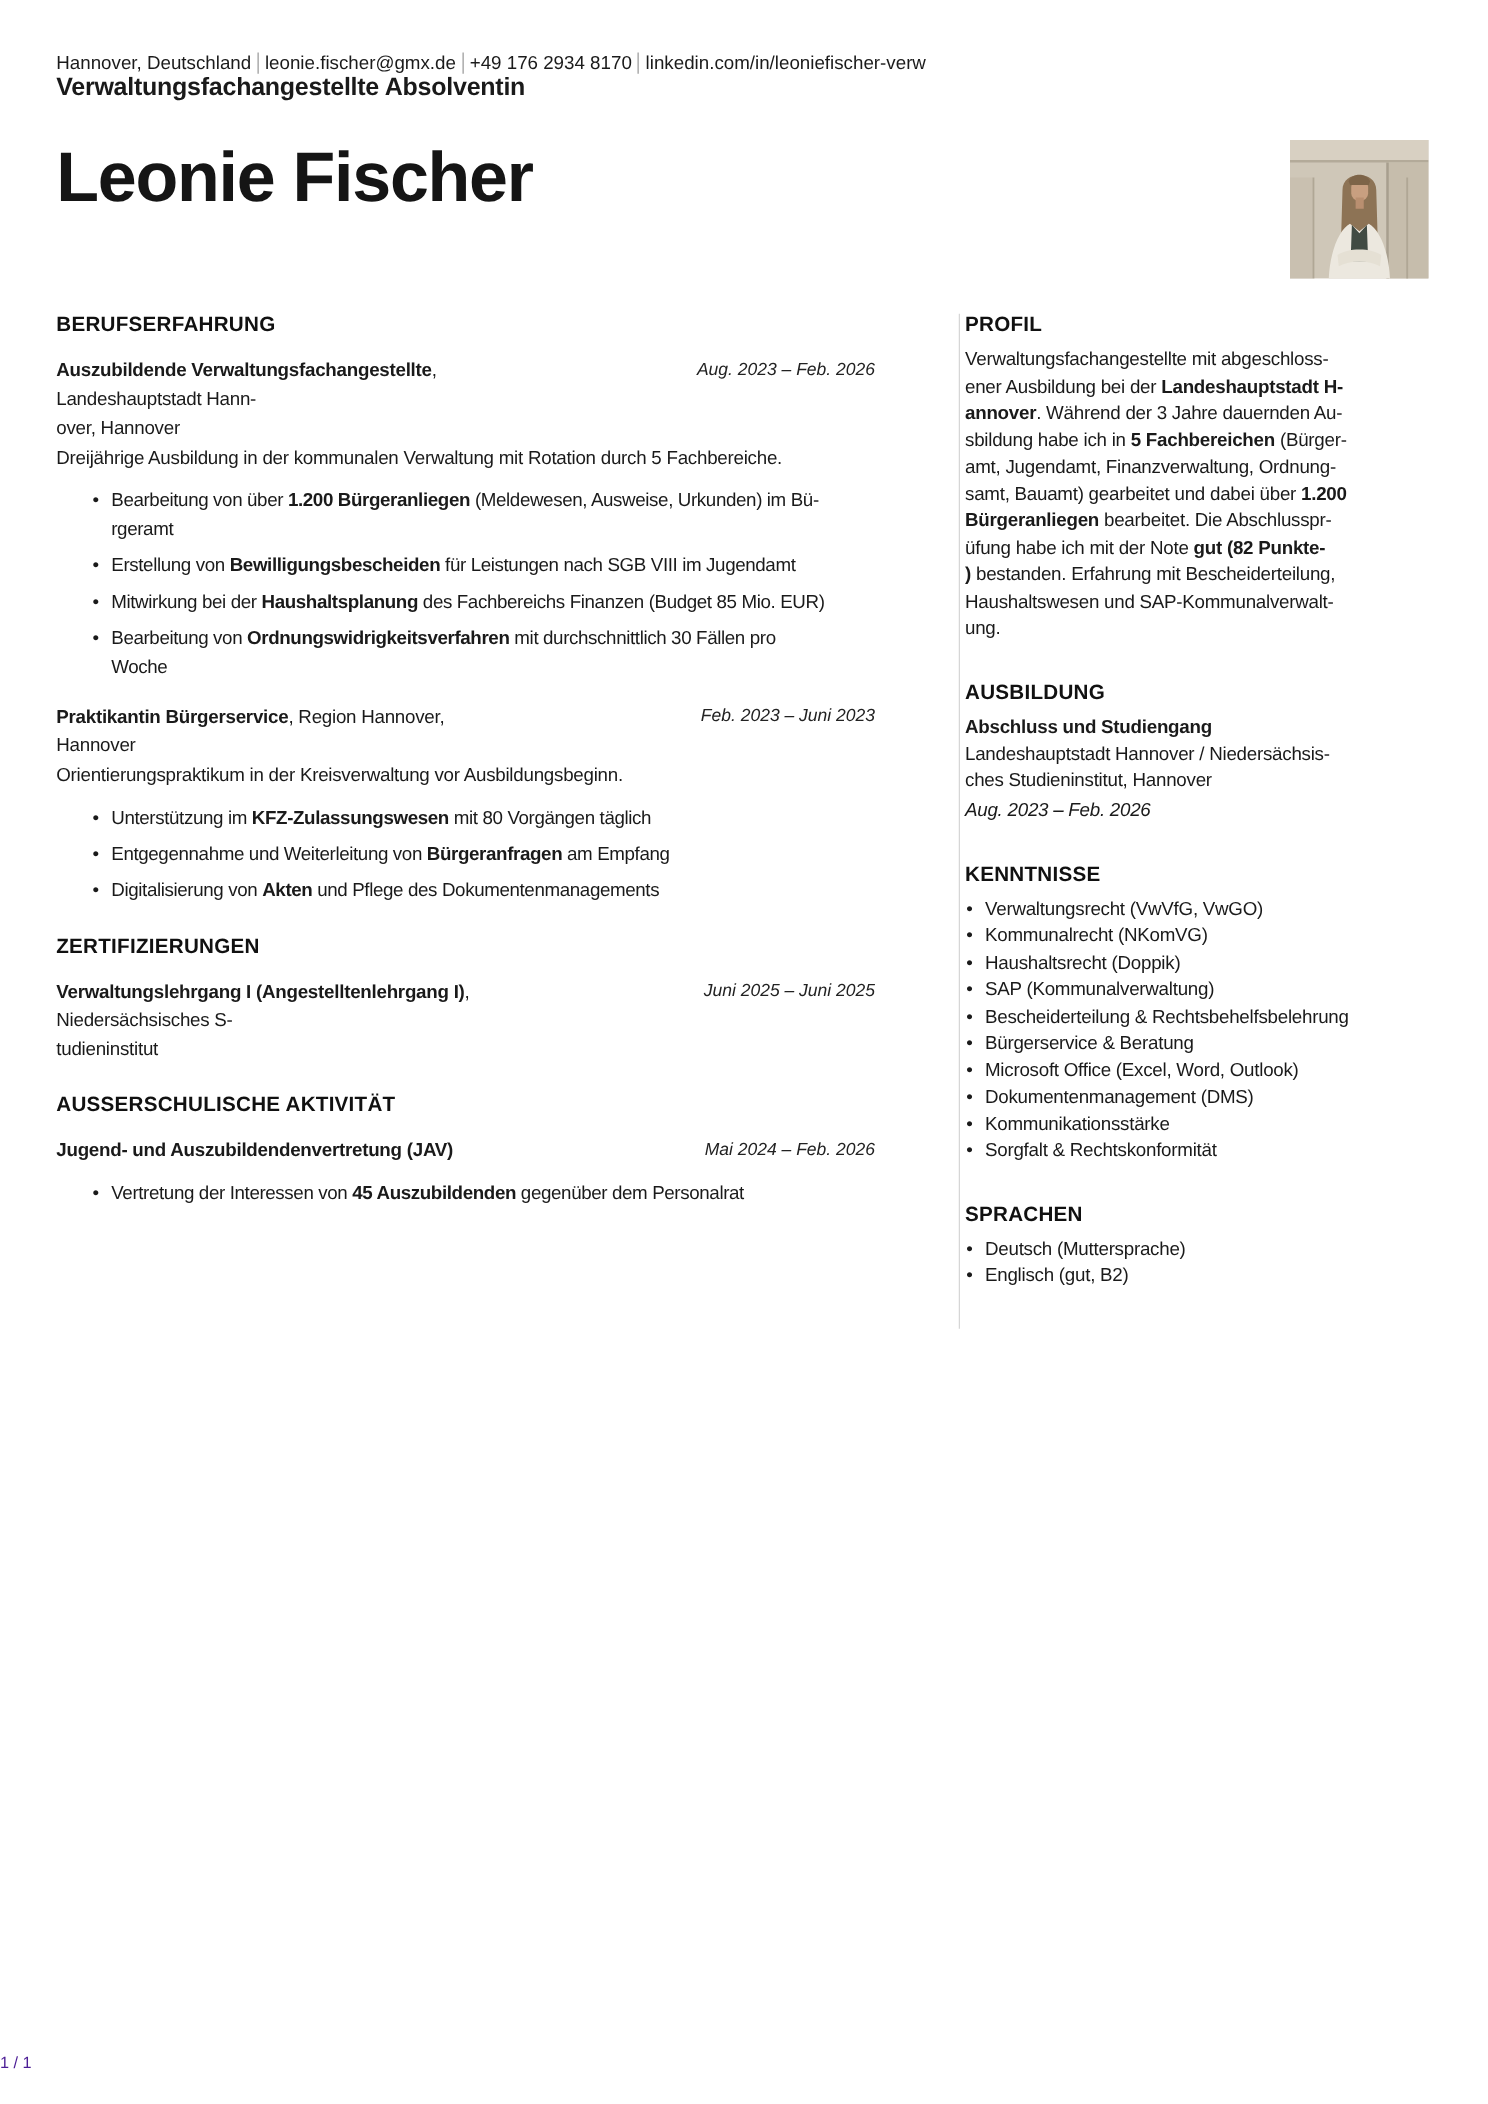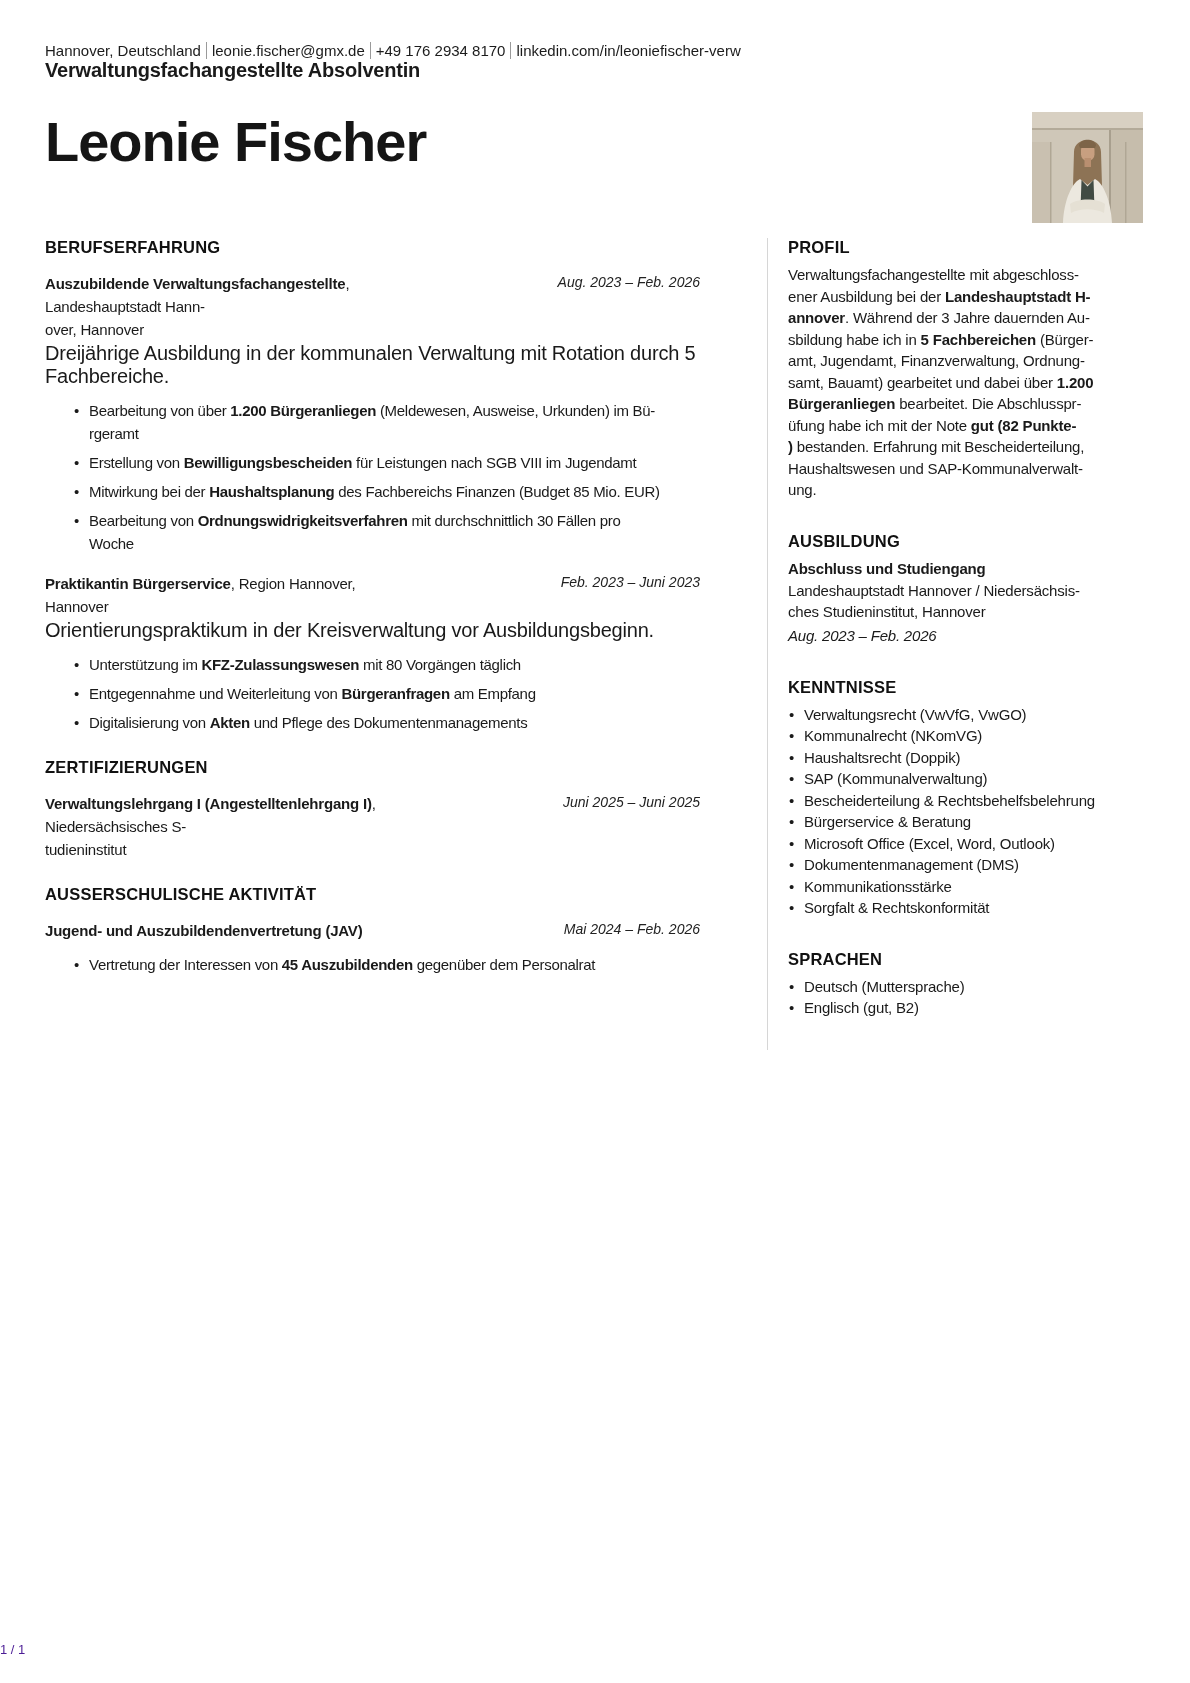--- a/index.html
+++ b/index.html
@@ -15,34 +15,34 @@
   
   .header { position:absolute; left:45px; top:42px; right:45px; }
   .contact { display:flex; align-items:center; gap:5px; font-size:15px; color:#1b1b1b; }
   .contact .csep { width:1px; height:17px; background:#9a9a9a; }
   .subtitle { font-size:20px; font-weight:bold; letter-spacing:-0.2px; }
   .name { margin-top:27px; font-size:56px; font-weight:bold; letter-spacing:-1px; color:#151515; }
 
   .photo { position:absolute; left:1032px; top:112px; width:111px; height:111px; overflow:hidden; }
 
   
-  .columns { position:absolute; left:45px; top:238px; width:1100px; display:flex; align-items:stretch; }
+  .columns { position:absolute; left:45px; top:251px; width:1100px; display:flex; align-items:stretch; }
   .left-col  { width:655px; }
   .divider   { width:1px; background:#d6d6d6; margin-left:67px; }
-  .right-col { width:356px; margin-left:20px; }
+  .right-col { width:356px; margin-left:4px; }
 
   
   .sec { margin-bottom:24px; }
   .sec-h { font-size:16.5px; font-weight:bold; letter-spacing:0.2px; color:#111; margin-bottom:15px; }
   .entry { margin-bottom:17px; }
   .entry-head { position:relative; padding-right:140px; }
   .entry-title { font-size:15px; line-height:23px; letter-spacing:-0.2px; }
   .entry-date  { position:absolute; right:-140px; top:2px; font-size:14px; font-style:italic; white-space:nowrap; color:#222; }
   .entry-head { margin-right:140px; }
-  .entry-desc { font-size:20px; line-height:23px; letter-spacing:-0.2px; margin-top:1px; }
+  .entry-desc { font-size:15px; line-height:23px; letter-spacing:-0.2px; margin-top:1px; }
   ul.blist { list-style:none; margin-top:11px; }
   ul.blist li { position:relative; padding-left:44px; font-size:15px; line-height:23px; letter-spacing:-0.3px; margin-bottom:6px; }
   ul.blist li::before { content:"•"; position:absolute; left:29px; top:0; }
 
   
   .r-sec { margin-bottom:31px; }
   .r-sec-h { font-size:16.5px; font-weight:bold; letter-spacing:0.2px; color:#111; margin-bottom:7px; }
   .r-text { font-size:15px; line-height:21.5px; letter-spacing:-0.2px; }
   .edu-degree { font-size:15px; line-height:22px; font-weight:bold; letter-spacing:-0.2px; }
   .edu-inst { font-size:15px; line-height:21.5px; letter-spacing:-0.2px; }

